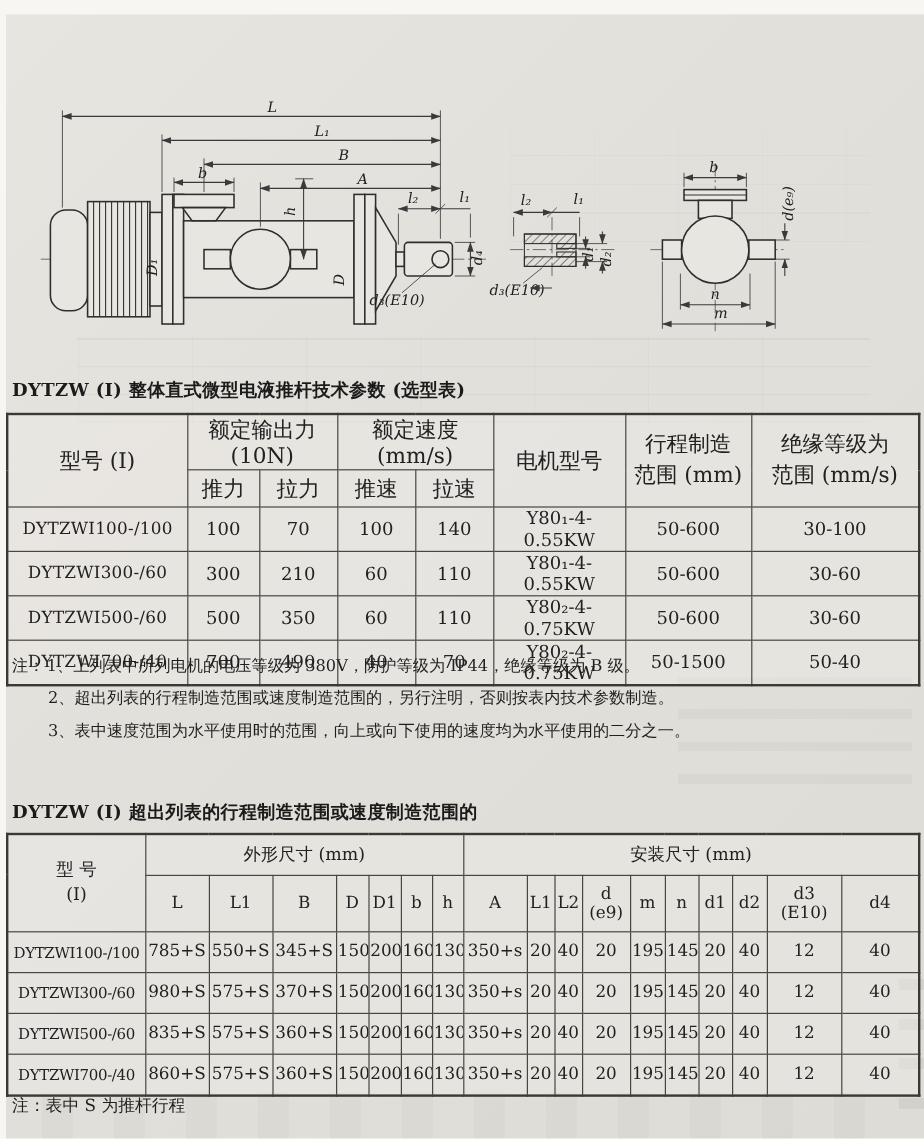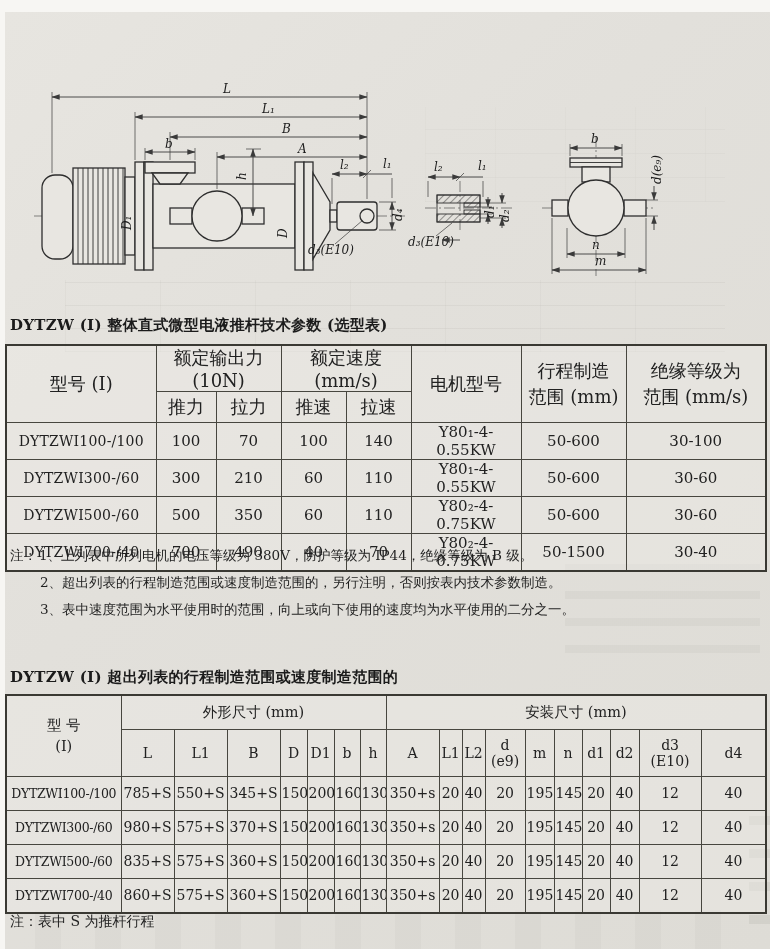--- a/index.html
+++ b/index.html
@@ -291,21 +291,21 @@
           <td>30-60</td>
         </tr>
         <tr>
           <td>DYTZWI700-/40</td>
           <td>700</td>
           <td>490</td>
           <td>40</td>
           <td>70</td>
           <td>Y80₂-4-0.75KW</td>
           <td>50-1500</td>
-          <td>30-40</td>
+          <td>50-40</td>
         </tr>
       </tbody>
   </table>
 
   <div class="notes">
     <div class="note-line first"><span class="note-prefix">注：</span><span>1、上列表中所列电机的电压等级为 380V，防护等级为 IP44，绝缘等级为 B 级。</span></div>
     <div class="note-line">2、超出列表的行程制造范围或速度制造范围的，另行注明，否则按表内技术参数制造。</div>
     <div class="note-line">3、表中速度范围为水平使用时的范围，向上或向下使用的速度均为水平使用的二分之一。</div>
   </div>
 

